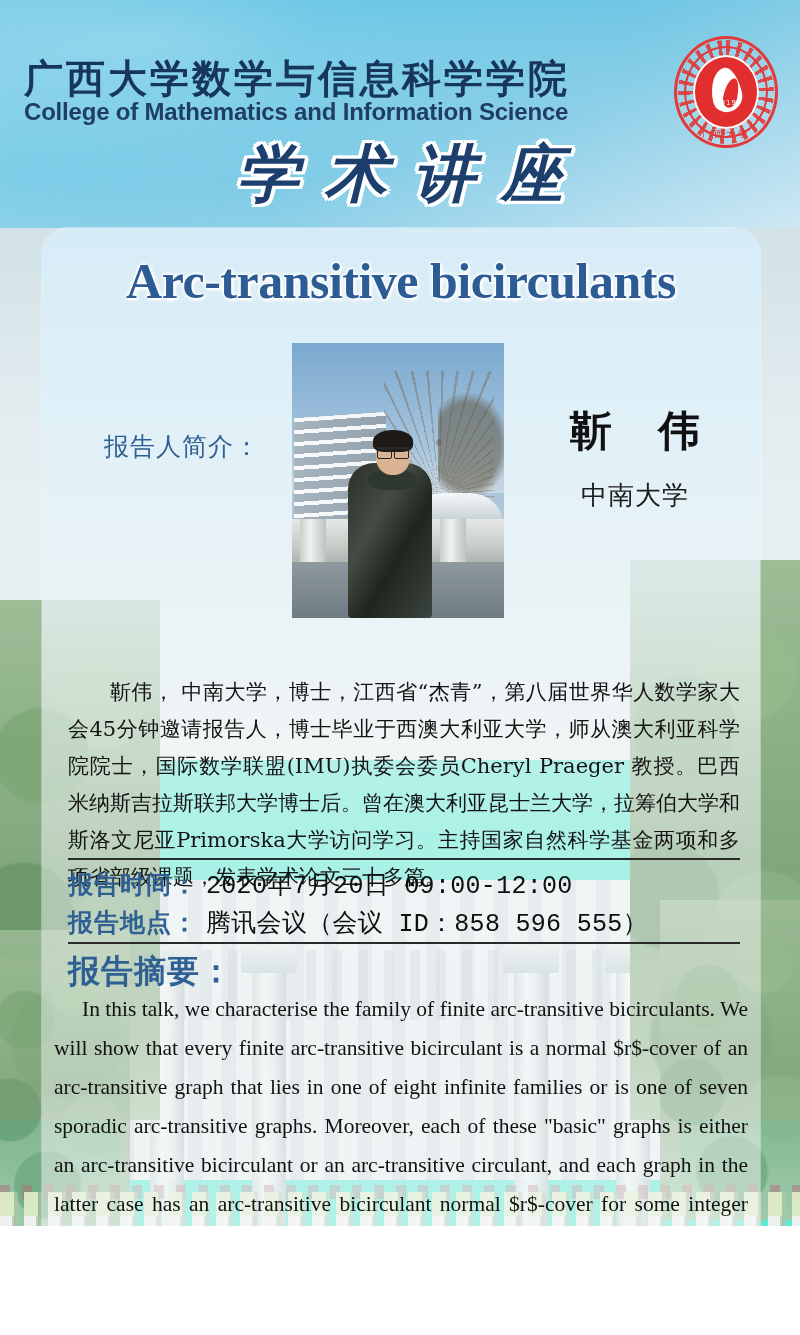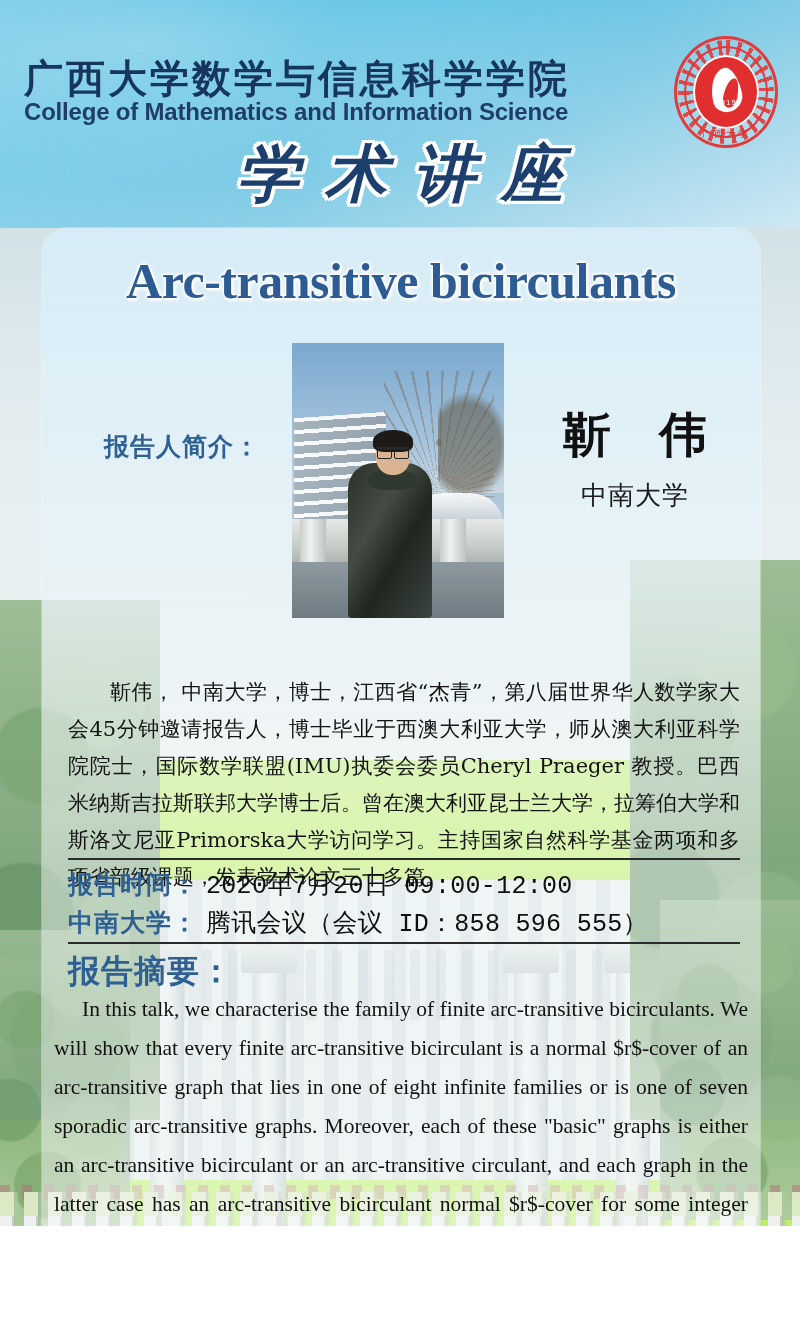--- a/index.html
+++ b/index.html
@@ -6,21 +6,21 @@
     margin: 0;
     padding: 0;
     background: #ffffff;
   }
   #poster {
     position: relative;
     width: 800px;
     height: 1226px;
     overflow: hidden;
     font-family: "Liberation Serif", "DejaVu Serif", serif;
-    background: #bef264;
+    background: #5eead4;
   }
 
   
   .bg-layer { position: absolute; inset: 0; }
 
   
   .bg-sky {
     position: absolute; left: 0; right: 0; top: 200px; height: 560px;
     background: linear-gradient(180deg, #cfe0e6 0%, #e3edf0 40%, #eef3f3 100%);
   }
@@ -223,21 +223,21 @@
     color: #2d5c95;
     text-shadow:
       0 0 5px #fff, 0 0 5px #fff, 1px 1px 0 #fff, -1px -1px 0 #fff,
       2px 2px 3px rgba(255,255,255,0.95);
     white-space: nowrap;
   }
 
   .bio-label {
     position: absolute; left: 62px; top: 202px;
     font-family: "DejaVu Sans", "Liberation Sans", sans-serif;
-    font-size: 25px; font-weight: 700; letter-spacing: 1px;
+    font-size: 25px; font-weight: 400; letter-spacing: 1px;
     color: #2f6093;
     white-space: nowrap;
   }
 
   
   .photo {
     position: absolute; left: 250px; top: 115px; width: 212px; height: 275px;
     overflow: hidden;
     background: linear-gradient(180deg,#8fb4d4 0%, #a7c4db 45%, #c2cfd6 100%);
   }
@@ -283,21 +283,21 @@
     border:1.5px solid #222; border-radius:2px; }
   .ph-glass:before { left:0; }
   .ph-glass:after { right:0; }
   .ph-collar { position:absolute; left:76px; top:127px; width:48px; height:20px;
     background:#2f382e; border-radius: 40%; }
 
   .speaker-name {
     position: absolute; left: 478px; top: 175px; width: 230px;
     text-align: center;
     font-family: "DejaVu Sans", "Liberation Sans", sans-serif;
-    font-size: 48px; font-weight: 700; letter-spacing: 16px;
+    font-size: 42px; font-weight: 700; letter-spacing: 16px;
     color: #111111; white-space: nowrap;
     text-indent: 16px;
   }
   .speaker-org {
     position: absolute; left: 478px; top: 250px; width: 230px;
     text-align: center;
     font-family: "DejaVu Sans", "Liberation Sans", sans-serif;
     font-size: 26px; font-weight: 400; letter-spacing: 1px;
     color: #1c1c1c;
   }
@@ -429,21 +429,21 @@
     <div class="bio-text">靳伟， 中南大学，博士，江西省“杰青”，第八届世界华人数学家大会45分钟邀请报告人，博士毕业于西澳大利亚大学，师从澳大利亚科学院院士，国际数学联盟(IMU)执委会委员Cheryl Praeger 教授。巴西米纳斯吉拉斯联邦大学博士后。曾在澳大利亚昆士兰大学，拉筹伯大学和斯洛文尼亚Primorska大学访问学习。主持国家自然科学基金两项和多项省部级课题，发表学术论文三十多篇。</div>
 
     <div class="rule rule-top"></div>
 
     <div class="meta-row meta-time">
       <span class="meta-label">报告时间：</span>
       <span class="meta-value">2020年7月20日  09:00-12:00</span>
     </div>
 
     <div class="meta-row meta-place">
-      <span class="meta-label">中南大学：</span>
+      <span class="meta-label">报告地点：</span>
       <span class="meta-value">腾讯会议（会议 ID：858 596 555）</span>
     </div>
 
     <div class="rule rule-bottom"></div>
 
     <div class="abs-label">报告摘要：</div>
 
     <div class="abs-text">In this talk, we characterise  the family of finite arc-transitive bicirculants. We will show that every finite  arc-transitive  bicirculant is a normal $r$-cover of an arc-transitive graph that lies in one of  eight infinite families or is one of seven sporadic arc-transitive graphs. Moreover, each of these "basic" graphs  is either an arc-transitive bicirculant or an arc-transitive circulant, and  each graph in the latter case has an arc-transitive bicirculant normal $r$-cover for some integer $r$.</div>
 
   </div>

